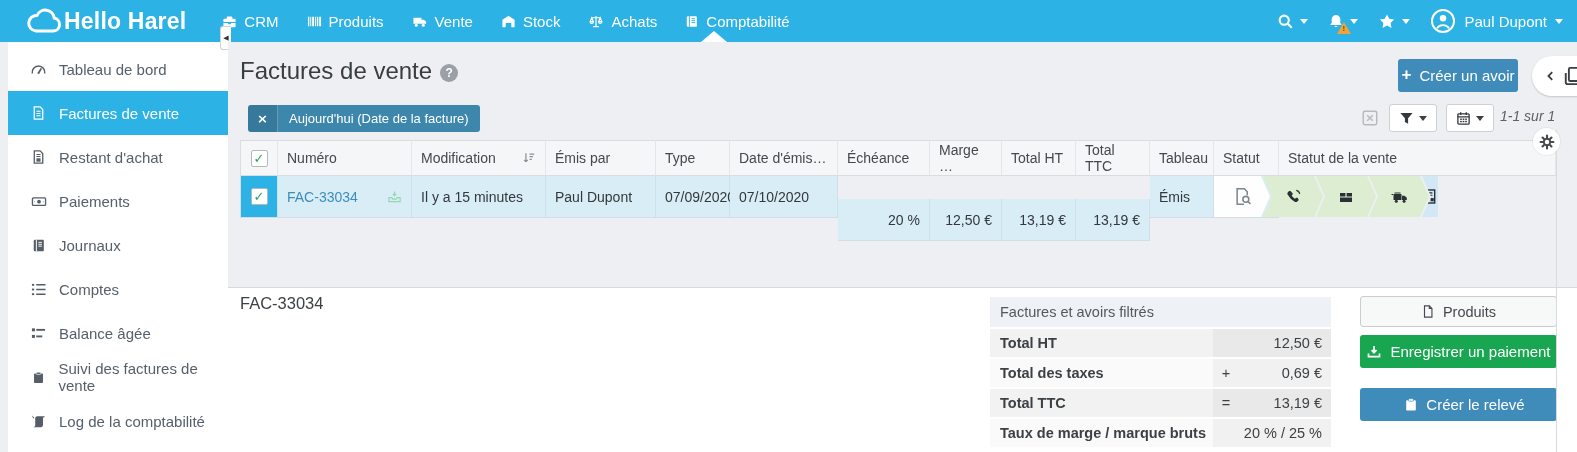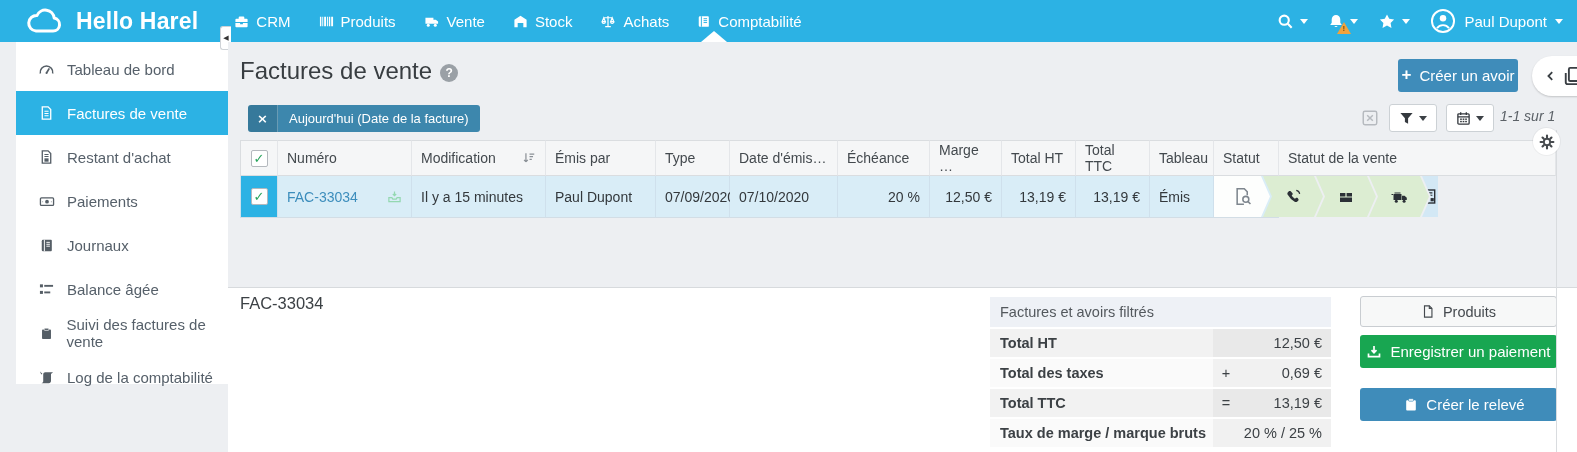--- a/index.html
+++ b/index.html
@@ -4,35 +4,35 @@
 <style>
   * { margin:0; padding:0; box-sizing:border-box; }
   body { font-family:"Liberation Sans", sans-serif; background:#d7d7d7; }
   .glyph { font-family:"DejaVu Sans", sans-serif; }
   .frame { position:relative; width:1577px; height:452px; overflow:hidden; background:#edeff2; }
   .abs { position:absolute; }
   svg { display:block; }
 
   
   .topnav { position:absolute; left:0; top:0; width:1577px; height:42px; background:#2cb2e4; color:#fff; display:flex; align-items:center; }
-  .brand { display:flex; align-items:center; gap:12px; padding-left:26px; }
+  .brand { display:flex; align-items:center; padding-left:26px; }
   .brand-text { font-size:23px; font-weight:bold; letter-spacing:.2px; }
   .nav-items { display:flex; align-items:center; gap:28px; margin-left:36px; height:100%; }
   .nav-item { display:flex; align-items:center; gap:7px; font-size:15px; height:100%; cursor:pointer; }
   .nav-right { position:absolute; right:14px; top:0; height:42px; display:flex; align-items:center; gap:20px; }
   .nav-ico-group { display:flex; align-items:center; gap:6px; cursor:pointer; }
   .caret { width:0; height:0; border-left:4.5px solid transparent; border-right:4.5px solid transparent; border-top:5px solid #fff; display:inline-block; }
   .bell-wrap { position:relative; }
   .warn-tri { position:absolute; right:-7px; bottom:-4px; width:0; height:0; border-left:7px solid transparent; border-right:7px solid transparent; border-bottom:12px solid #f0a33c; }
   .warn-tri::after { content:"!"; position:absolute; left:-2px; top:2px; font-size:8px; font-weight:bold; color:#7a5410; }
   .user-group { display:flex; align-items:center; gap:8px; cursor:pointer; font-size:15px; }
   .active-arrow { position:absolute; left:701px; top:31px; width:0; height:0; border-left:13px solid transparent; border-right:13px solid transparent; border-bottom:11px solid #fff; }
 
   
-  .sidebar { position:absolute; left:16px; top:42px; width:227px; height:342px; background:#fff; border-right:1px solid #d2d6da; padding-top:5px; }
+  .sidebar { position:absolute; left:8px; top:42px; width:227px; height:410px; background:#fff; border-right:1px solid #d2d6da; padding-top:5px; }
   .side-item { height:44px; display:flex; align-items:center; gap:11px; padding-left:21px; font-size:15px; color:#56606a; cursor:pointer; }
   .side-item .ic { width:19px; display:flex; justify-content:center; color:#555e66; }
   .side-item.active { background:#2cb2e4; color:#fff; }
   .side-item.active .ic { color:#fff; }
   .collapse-tab { position:absolute; left:220px; top:26px; width:11px; height:24px; background:#fff; border:1px solid #cfd3d7; border-right:none; border-radius:3px 0 0 3px; display:flex; align-items:center; justify-content:center; font-size:7px; color:#333; cursor:pointer; }
 
   
   .content { position:absolute; left:228px; top:42px; width:1349px; height:410px; background:#edeff2; }
   .page-title { left:12px; top:15px; font-size:24px; color:#383d41; display:flex; align-items:center; gap:8px; }
   .help-circle { width:18px; height:18px; border-radius:50%; background:#9aa0a6; color:#fff; font-size:12px; font-weight:bold; display:flex; align-items:center; justify-content:center; margin-top:3px; cursor:pointer; }
@@ -54,21 +54,21 @@
   .gear-circle { left:1305px; top:86px; width:27px; height:27px; border-radius:50%; background:#fff; display:flex; align-items:center; justify-content:center; color:#45494d; cursor:pointer; z-index:5; box-shadow:0 0 0 1px rgba(0,0,0,.04); }
   .right-line { left:1328px; top:88px; width:0; height:322px; border-left:1px solid #d9dcdf; }
 
   
   .grid { left:12px; top:98px; width:1316px; display:grid; grid-template-columns:38px 134px 134px 110px 74px 108px 92px 72px 74px 74px 64px 65px 277px; }
   .th { background:#f5f6f7; border-top:1px solid #dadde0; border-bottom:1px solid #dadde0; border-right:1px solid #e4e6e9; height:36px; display:flex; align-items:center; padding:0 9px; font-size:14px; color:#43494e; cursor:pointer; }
   .th:first-child { border-left:1px solid #dadde0; justify-content:center; padding:0; }
   .th.sorted { justify-content:space-between; }
   .td { background:#d9edf7; border-right:1px solid #cfe0ec; border-bottom:1px solid #d2dde5; height:42px; display:flex; align-items:center; padding:0 9px; font-size:14px; color:#33383c; }
   .td:nth-child(14) { border-left:1px solid #cfe0ec; }
-  .td.num { justify-content:flex-end; }
+  .td.num { justify-content:flex-end;margin-top:23px; }
   .td.nopad { padding:0; }
   .cb { width:17px; height:17px; background:#fff; border:1px solid #b4b9be; border-radius:2px; display:flex; align-items:center; justify-content:center; cursor:pointer; }
   .cb .tick { color:#27a45c; font-size:13px; font-weight:bold; line-height:1; }
   .cb-cell-row { background:#2cb2e4 !important; justify-content:center; }
   .link { color:#3c8dbc; cursor:pointer; }
   .num-cell-split { flex:1; display:flex; align-items:center; justify-content:space-between; }
   .badge-cell { flex:1; height:100%; background:#09b2e0; color:#fff; display:flex; align-items:center; justify-content:center; font-size:14px; }
   .pipe { flex:1; height:100%; display:flex; }
   .seg { height:100%; display:flex; align-items:center; justify-content:center; }
   .seg-first { width:56px; background:#fdfefd; clip-path:polygon(0 0, calc(100% - 9px) 0, 100% 50%, calc(100% - 9px) 100%, 0 100%); color:#7e868e; }
@@ -247,20 +247,31 @@
       <span>Paiements</span>
     </div>
     <div class="side-item">
       <span class="ic">
           <svg width="14" height="15" viewBox="0 0 16 16">
             <path fill="currentColor" d="M3.5 1.5h9a1 1 0 0 1 1 1v11a1 1 0 0 1-1 1h-9A1.5 1.5 0 0 1 2 13V3a1.5 1.5 0 0 1 1.5-1.5z"></path>
             <path stroke="#fff" stroke-width="1.1" d="M5 1.5v13M7.3 4.4h4M7.3 6.6h4M7.3 8.8h4"></path>
           </svg>
         </span>
       <span>Journaux</span>
+    </div>
+    <div class="side-item">
+      <span class="ic">
+          <svg width="17" height="15" viewBox="0 0 16 16" stroke="currentColor" fill="currentColor">
+            <path d="M5.5 3h10M5.5 8h10M5.5 13h10" stroke-width="1.7"></path>
+            <rect x="1" y="2" width="2.4" height="2" stroke="none"></rect>
+            <rect x="1" y="7" width="2.4" height="2" stroke="none"></rect>
+            <rect x="1" y="12" width="2.4" height="2" stroke="none"></rect>
+          </svg>
+        </span>
+      <span>Comptes</span>
     </div>
     <div class="side-item">
       <span class="ic">
           <svg width="17" height="15" viewBox="0 0 16 16" fill="currentColor">
             <rect x="1" y="2.5" width="3.2" height="3.2"></rect>
             <rect x="5.6" y="3.1" width="9.4" height="2"></rect>
             <rect x="1" y="9.5" width="3.2" height="3.2"></rect>
             <rect x="5.6" y="10.1" width="6.4" height="2"></rect>
           </svg>
         </span>

